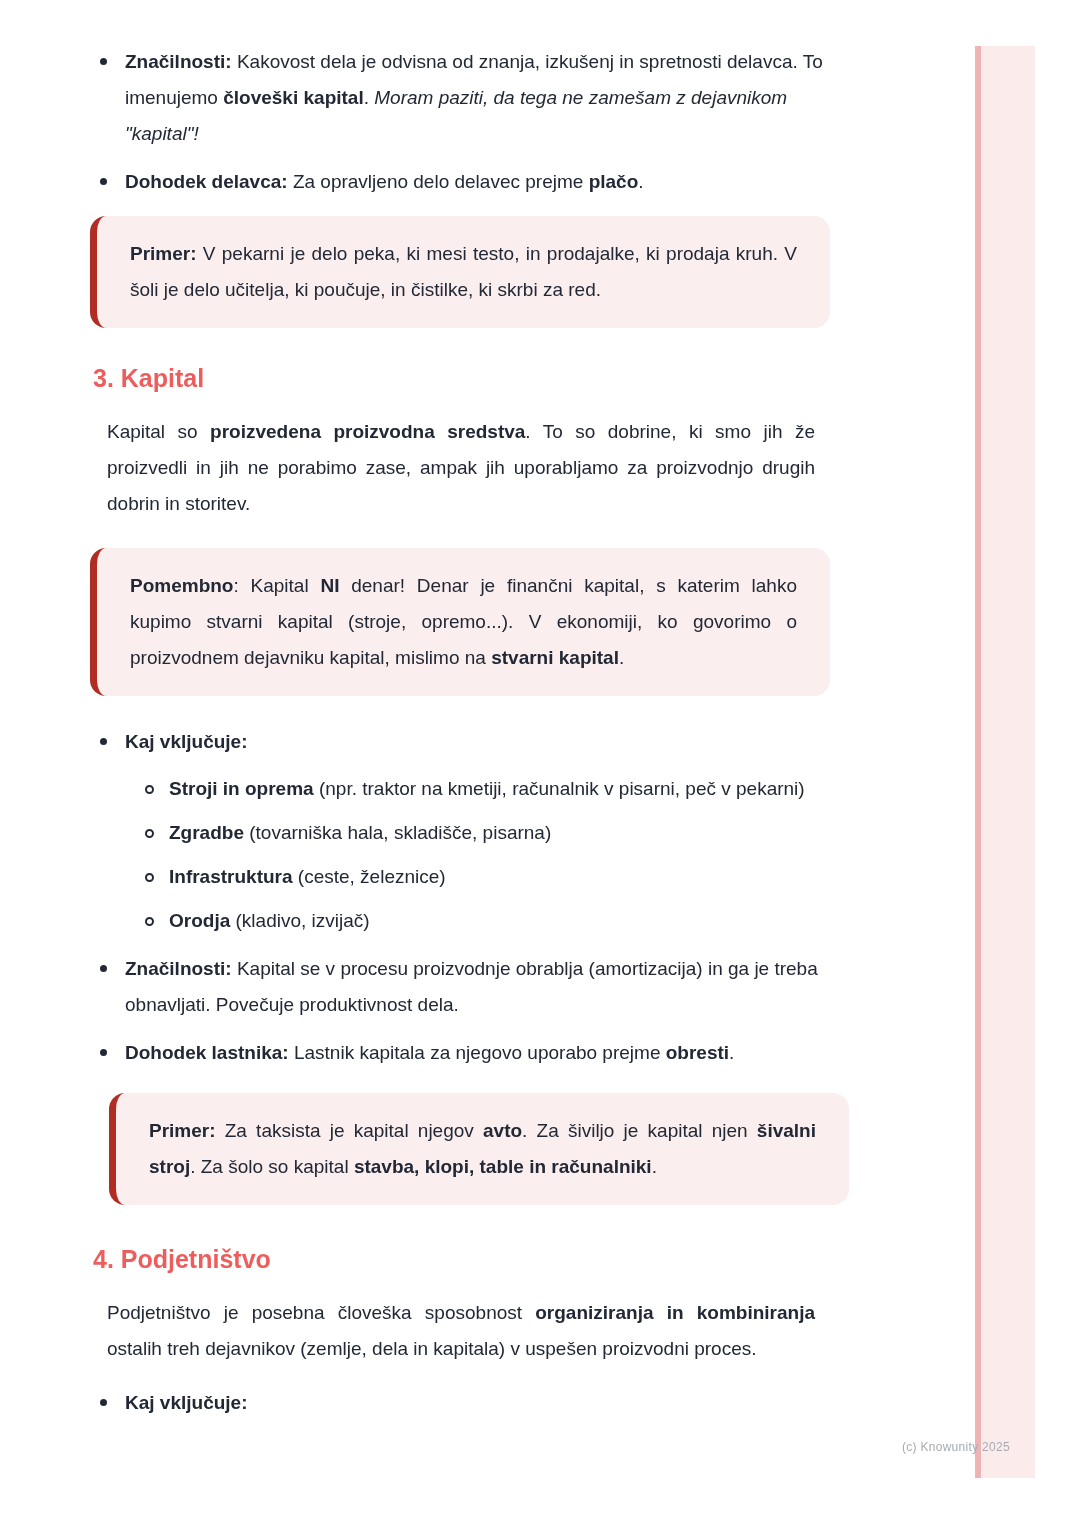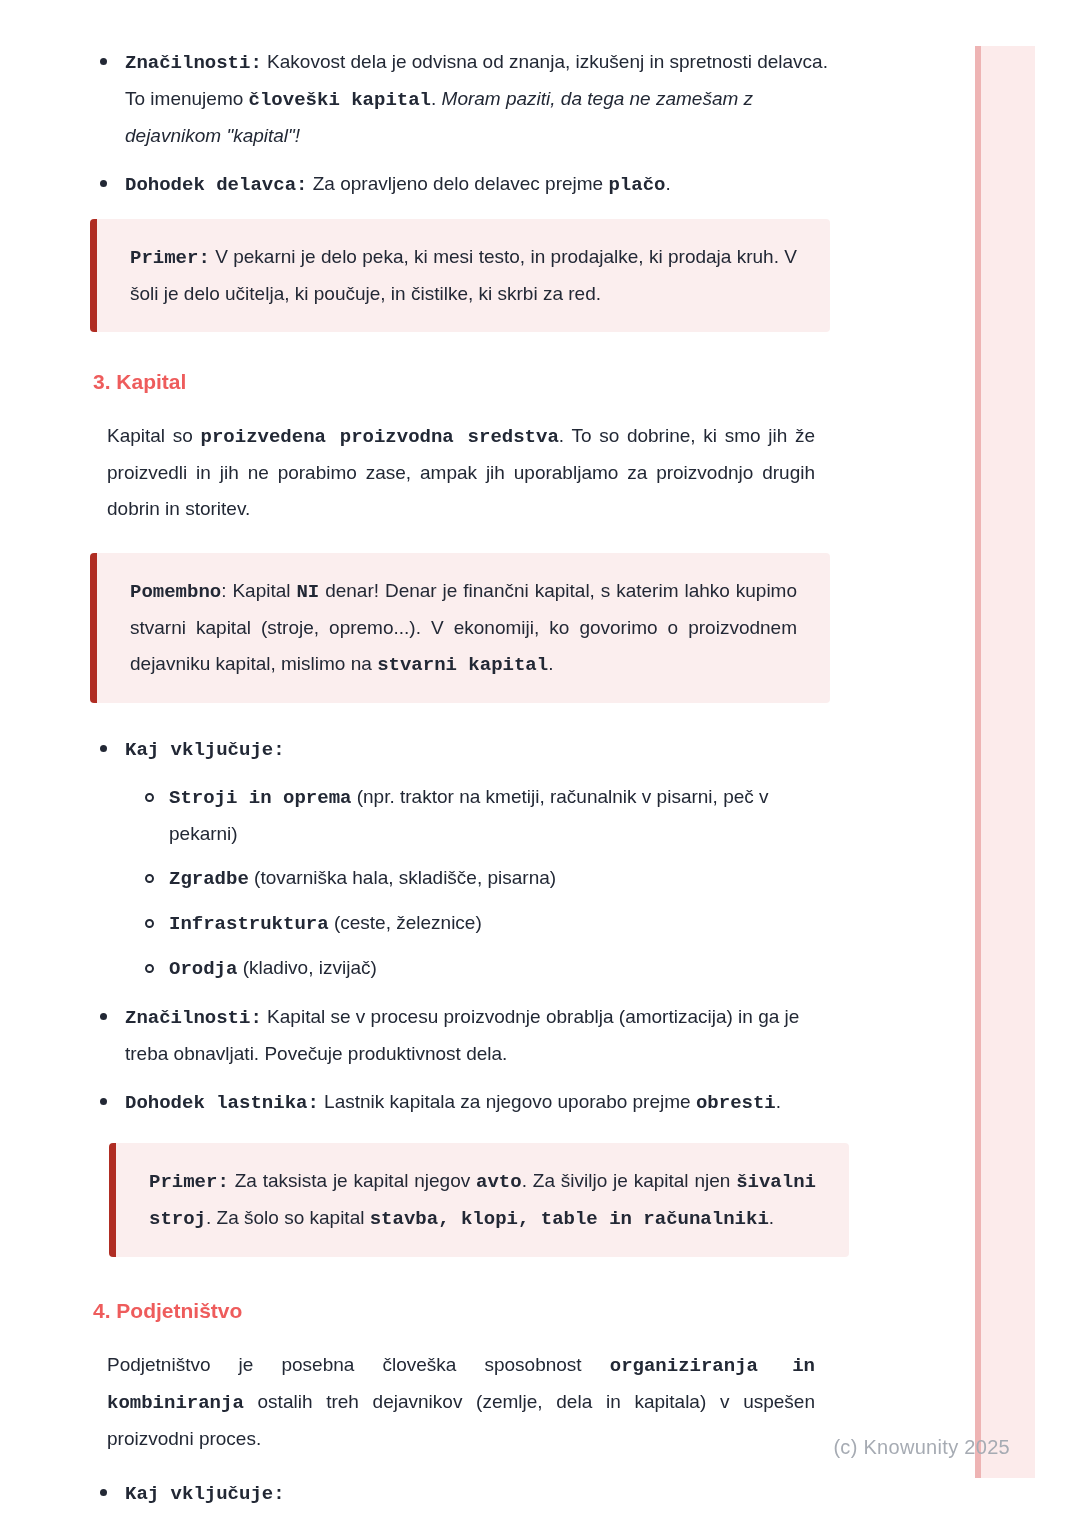--- a/index.html
+++ b/index.html
@@ -11,40 +11,40 @@
     position:relative;
     overflow:hidden;
   }
   .content{
     position:absolute;
     left:93px;top:44px;
     width:736px;
     font-size:19px;
     line-height:36px;
   }
-  .b{font-weight:700;font-family:Liberation Mono, monospace;}
+  .b{font-weight:700;}
   .i{font-style:italic;}
   h2{
     color:#ee5c5c;
-    font-size:21px;
+    font-size:25px;
     line-height:32px;
     font-weight:700;
     margin:34px 0 20px 0;
   }
   .para{
     margin:14px;
     text-align:justify;
   }
   .callout{
     box-sizing:border-box;
     width:740px;
     margin:16px 0 0 -3px;
     background:#fbeeee;
     border-left:7px solid #b02d23;
-    border-radius:4px;
+    border-radius:16px;
     padding:20px 33px 20px 33px;
   }
   .callout p{
     margin:0;
     text-align:justify;
   }
   .blist{margin:0;padding:0;list-style:none;}
   .li{
     position:relative;
     padding-left:32px;
@@ -88,21 +88,21 @@
   .stripe-bg{
     position:absolute;
     left:981px;top:46px;
     width:54px;height:1432px;
     background:#fcebeb;
   }
   .watermark{
     position:absolute;
     top:1437px;
     right:70px;
-    font-size:20px;
+    font-size:12px;
     line-height:20px;
     color:#a6abb3;
     letter-spacing:0.3px;
     z-index:5;
   }
 </style>
 </head>
 <body>
 
 <div class="stripe-bg"></div>

